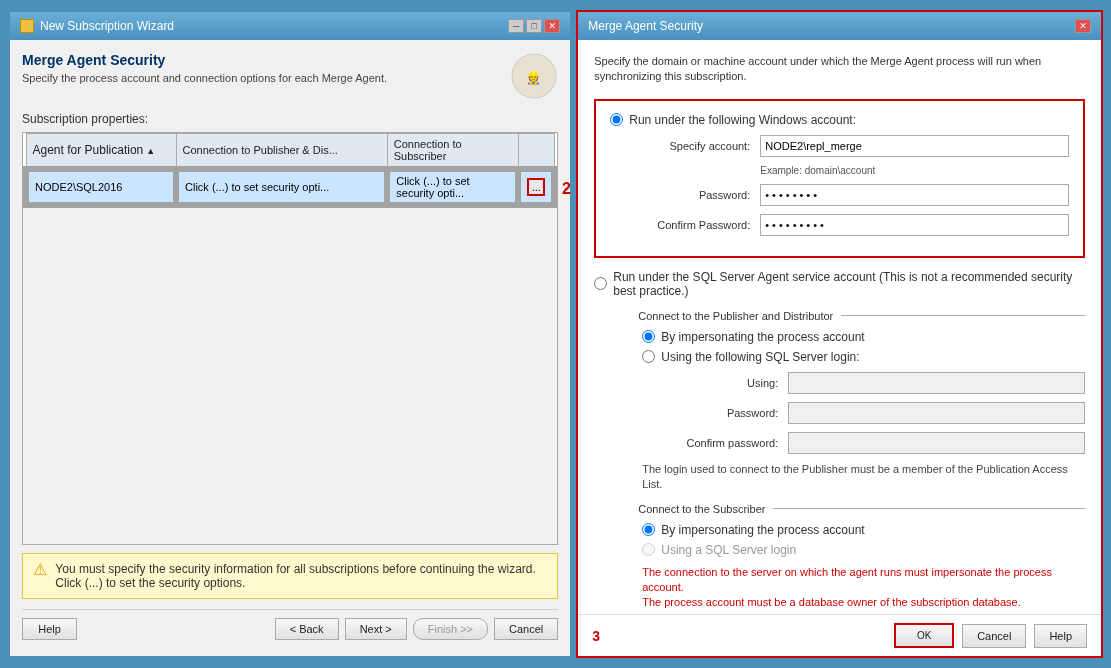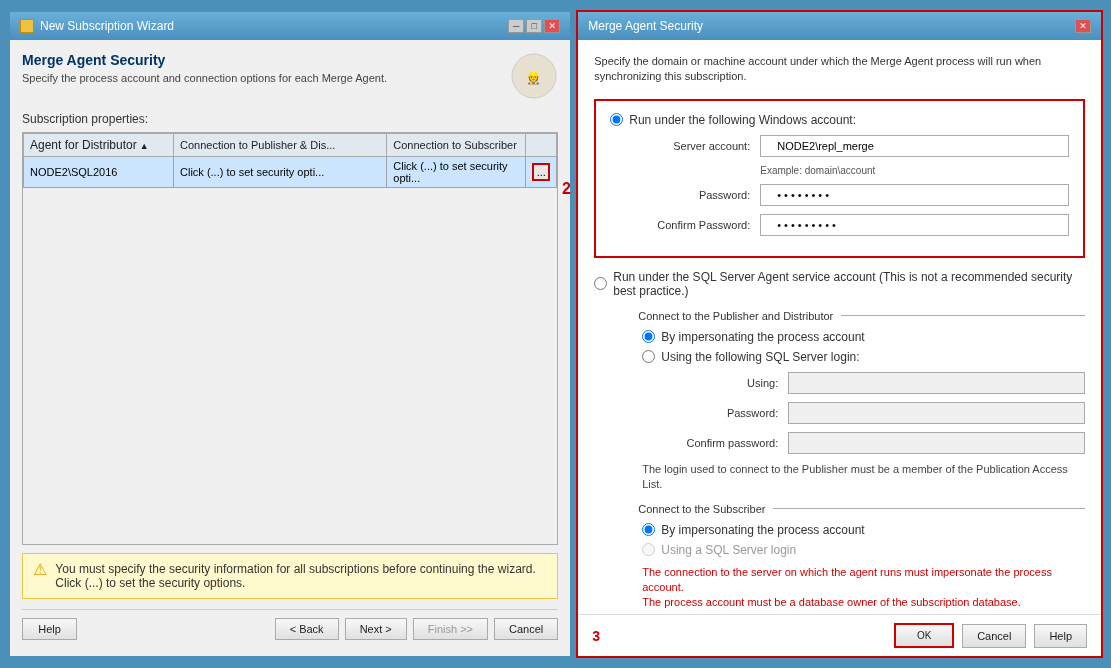--- a/index.html
+++ b/index.html
@@ -87,21 +87,21 @@
     .subscription-table th {
       background: #e0e8f0;
       border: 1px solid #aaa;
       padding: 4px 6px;
       text-align: left;
       font-size: 11px;
       font-weight: normal;
       color: #222;
     }
     .subscription-table td {
-      border: 1px solid #a3a3a3;
+      border: 6px solid #a3a3a3;
       padding: 3px 6px;
       font-size: 11px;
       vertical-align: middle;
     }
     .sort-arrow {
       font-size: 9px;
       margin-left: 3px;
     }
     .selected-row {
       background: #cce5ff;
@@ -160,20 +160,21 @@
       padding: 4px 14px;
       background: linear-gradient(to bottom, #f8f8f8, #e0e0e0);
       border: 1px solid #aaa;
       cursor: pointer;
       font-size: 11px;
       color: #222;
       min-width: 55px;
     }
     .wizard-btn:disabled {
       color: #999;
+      border-radius: 10px;
     }
 
     
     .right-panel {
       width: 534px;
       height: 648px;
       background: white;
       border: 2px solid #cc0000;
       margin: 10px 8px 10px 4px;
       display: flex;
@@ -234,21 +235,21 @@
       width: 130px;
       font-size: 11px;
       color: #333;
       text-align: right;
       padding-right: 10px;
     }
     .form-input {
       flex: 1;
       height: 22px;
       border: 1px solid #aaa;
-      padding: 2px 16px;
+      padding: 2px 4px;
       font-size: 11px;
       background: white;
     }
     .form-hint {
       font-size: 10px;
       color: #555;
       margin-left: 20px;
       margin-bottom: 8px;
       padding-left: 130px;
     }
@@ -379,21 +380,21 @@
     </div>
 
     <div class="section-label">Subscription properties:</div>
 
     <div class="table-section">
       <div class="table-wrapper">
         <table class="subscription-table">
           <thead>
             <tr>
               <th class="col-agent">
-                <span>Agent for Distributor</span><span class="sort-arrow">▲</span>
+                <span>Agent for Publication</span><span class="sort-arrow">▲</span>
               </th>
               <th class="col-pub">Connection to Publisher &amp; Dis...</th>
               <th class="col-sub">Connection to Subscriber</th>
               <th class="col-btn"></th>
             </tr>
           </thead>
           <tbody>
             <tr class="selected-row">
               <td>NODE2\SQL2016</td>
               <td>Click (...) to set security opti...</td>
@@ -437,21 +438,21 @@
 
     <div class="security-box">
       <div class="radio-group">
         <label class="radio-label">
           <input type="radio" name="run_mode" checked="" style="">
           <span>Run under the following Windows account:</span>
         </label>
       </div>
 
       <div class="form-row">
-        <span class="form-label">Server account:</span>
+        <span class="form-label">Specify account:</span>
         <input type="text" class="form-input" value="NODE2\repl_merge" style="">
       </div>
       <div class="form-hint">Example: domain\account</div>
 
       <div class="form-row">
         <span class="form-label">Password:</span>
         <input type="password" class="form-input" value="12345678" style="">
       </div>
 
       <div class="form-row">

